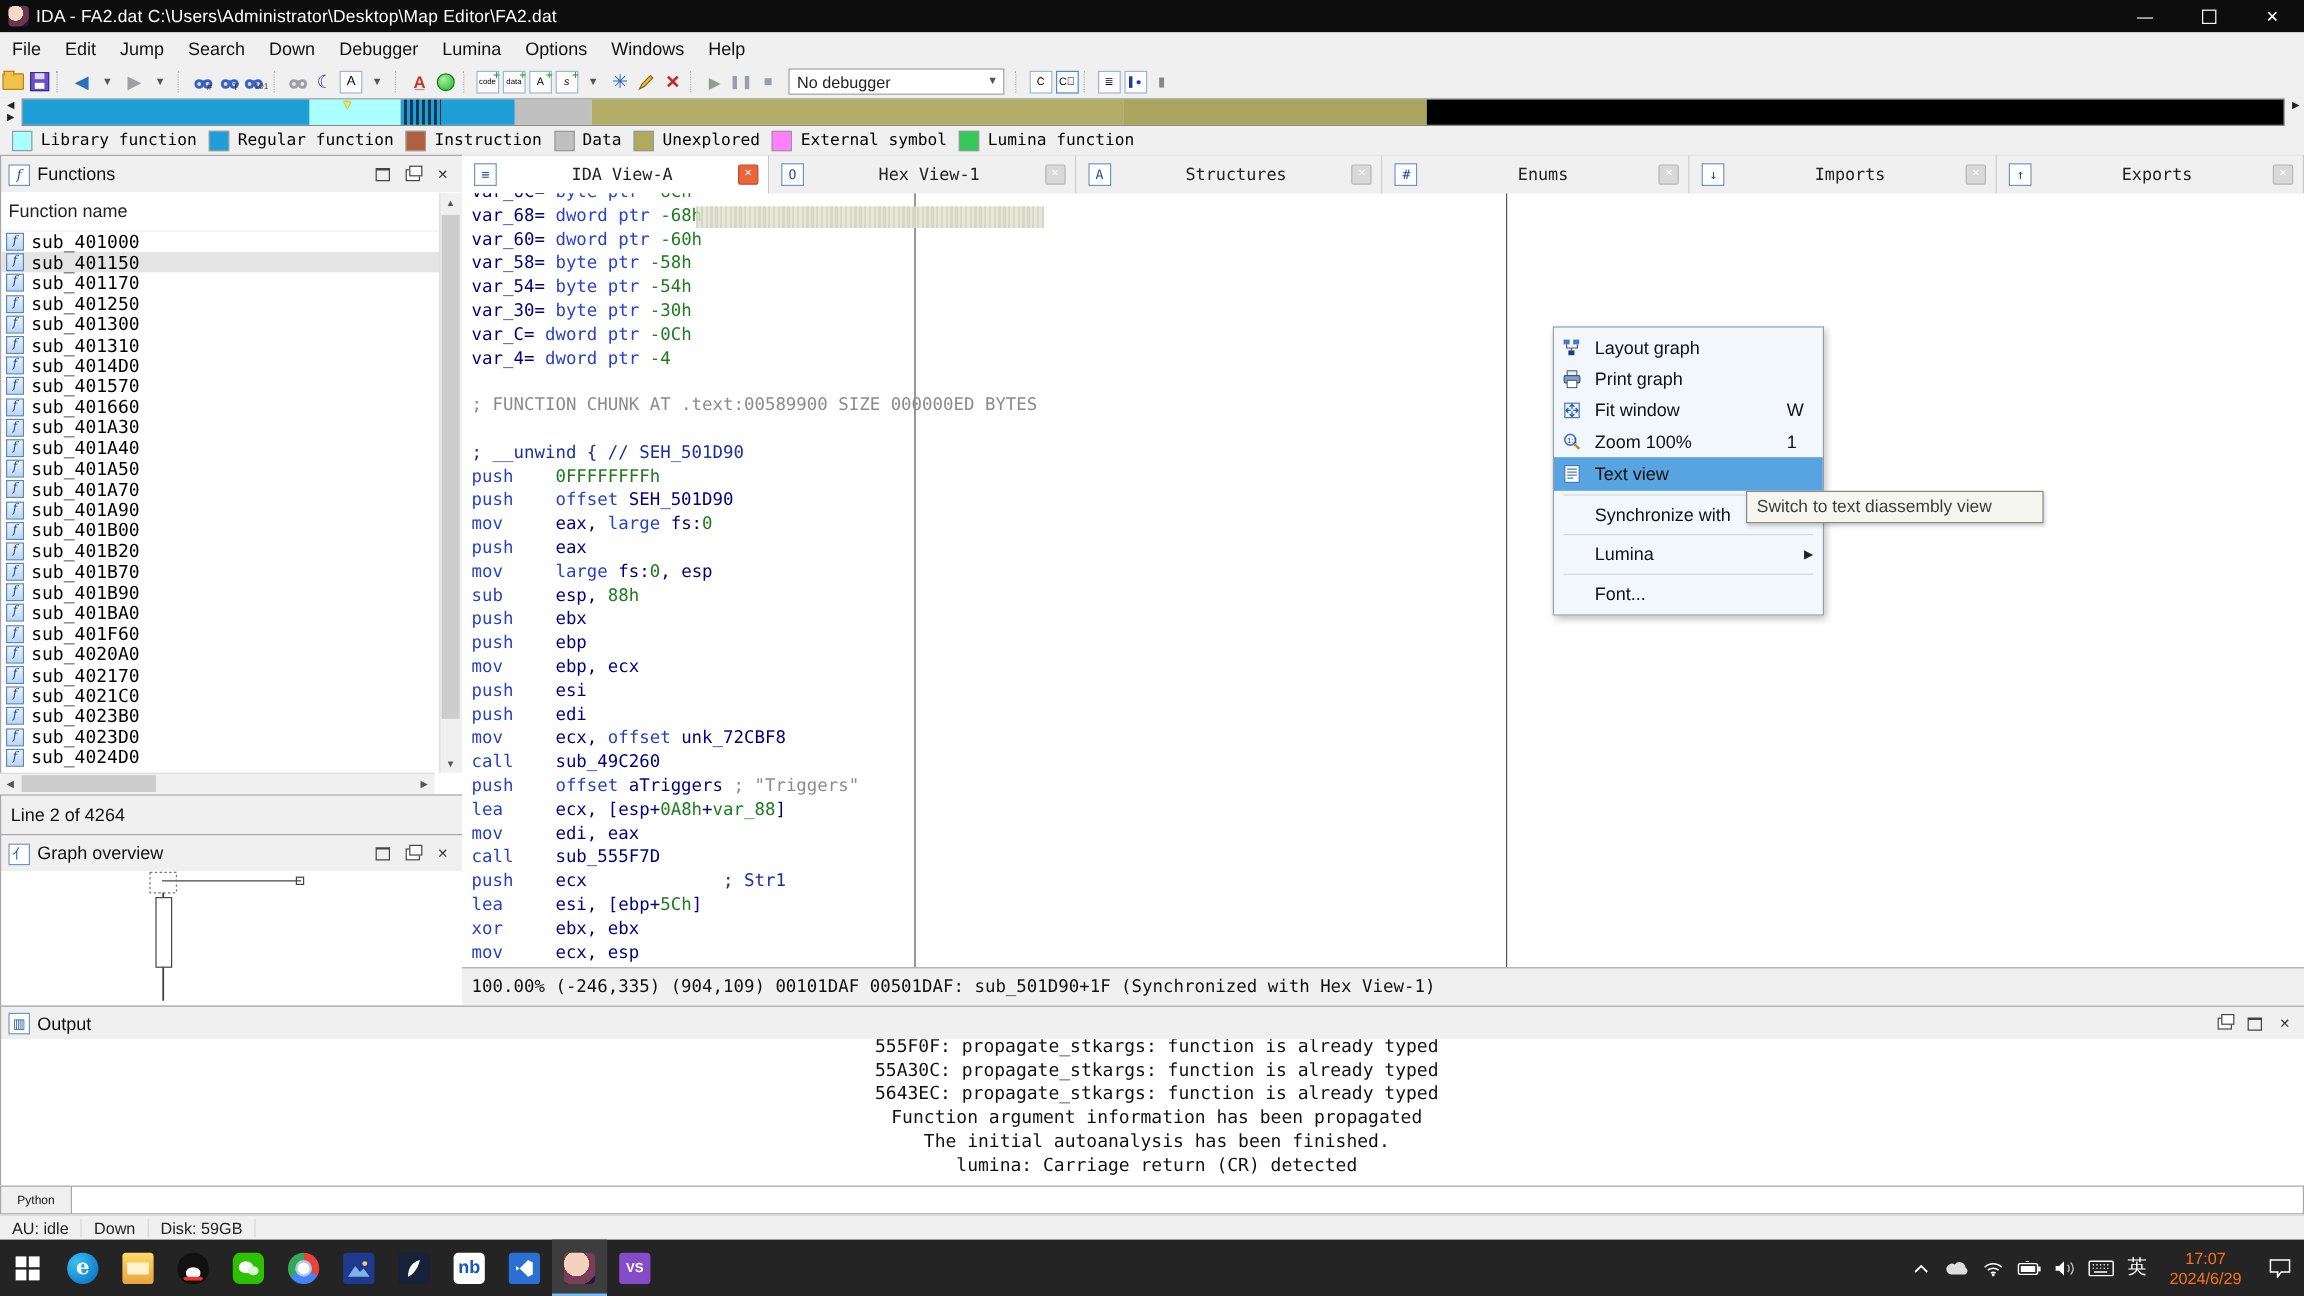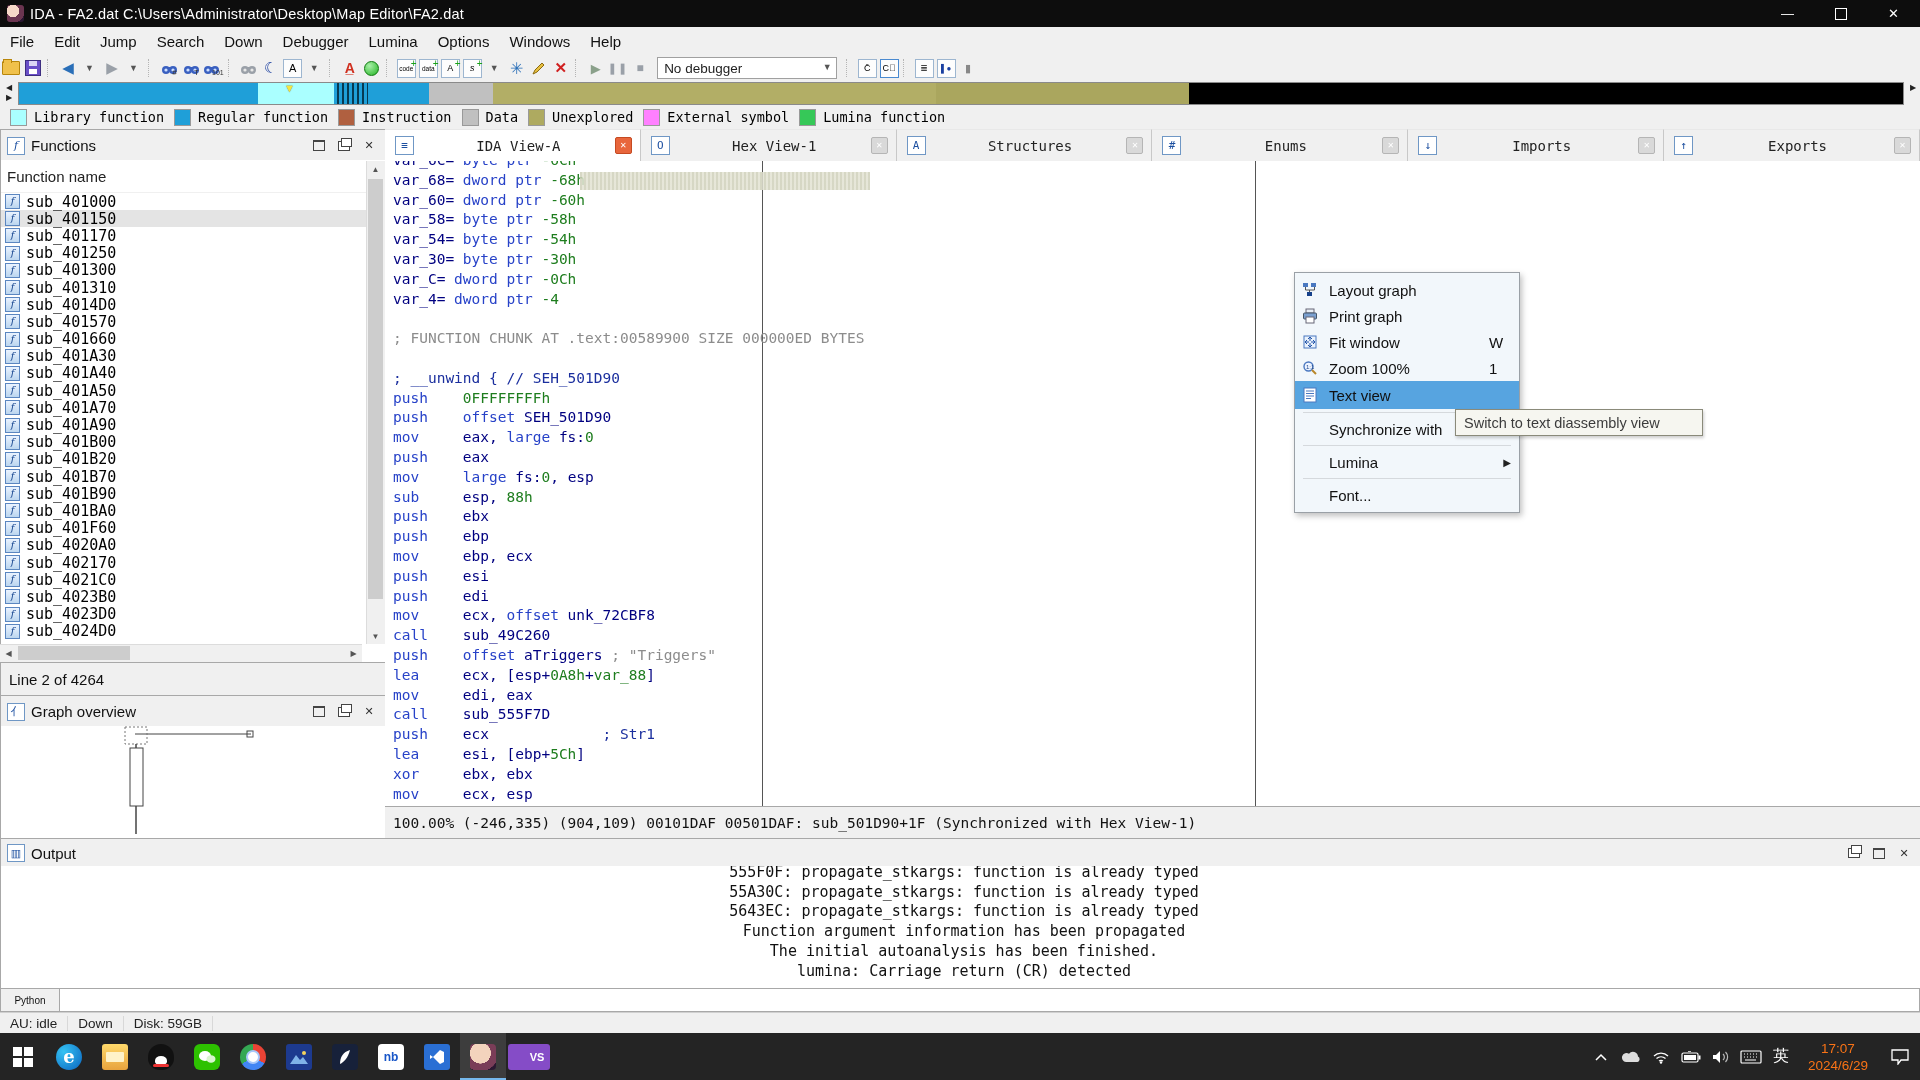--- a/index.html
+++ b/index.html
@@ -712,34 +712,34 @@
           </div>
         </div>
         <div class="tk">
           <div class="tk-sq" style="background:#17213a;border-radius:4px;">
             <svg width="14" height="16" viewBox="0 0 14 16">
               <path d="M12 1 C5 3 2 8 2 15 C6 13 10 9 12 1 Z" fill="#fff"></path>
             </svg>
           </div>
         </div>
         <div class="tk">
-          <div class="tk-sq" style="background:#fff;color:#1856c8;border-radius:4px;font-size:12px;">nb</div>
+          <div class="tk-sq" style="background:#fff;color:#1856c8;border-radius:4px;font-size:15px;">nb</div>
         </div>
         <div class="tk">
           <div class="tk-sq" style="background:#2a6fd4;border-radius:3px;">
             <svg width="16" height="16" viewBox="0 0 16 16">
               <path d="M11 1 L4 8 L1 6 L1 10 L4 8 L11 15 L15 13 L15 3 Z" fill="#fff"></path>
             </svg>
           </div>
         </div>
         <div class="tk active">
           <div class="tk-sq" style="background:radial-gradient(circle at 40% 35%,#f3d3bd 0 45%,#7a3d58 46% 78%,#2c1832 79%);border-radius:4px;"></div>
         </div>
         <div class="tk">
-          <div class="tk-sq" style="background:#854cc7;border-radius:3px;font-size:11px;padding-left:16px;">VS</div>
+          <div class="tk-sq" style="background:#854cc7;border-radius:3px;font-size:11px;">VS</div>
         </div>
       </div>
     <div id="tray">
       <div class="tray-i">
         <svg width="12" height="8" viewBox="0 0 12 8">
             <path d="M1 7 L6 2 L11 7" fill="none" stroke="#fff" stroke-width="1.5"></path>
           </svg>
         </div>
       <div class="tray-i">
         <svg width="20" height="13" viewBox="0 0 20 13">

